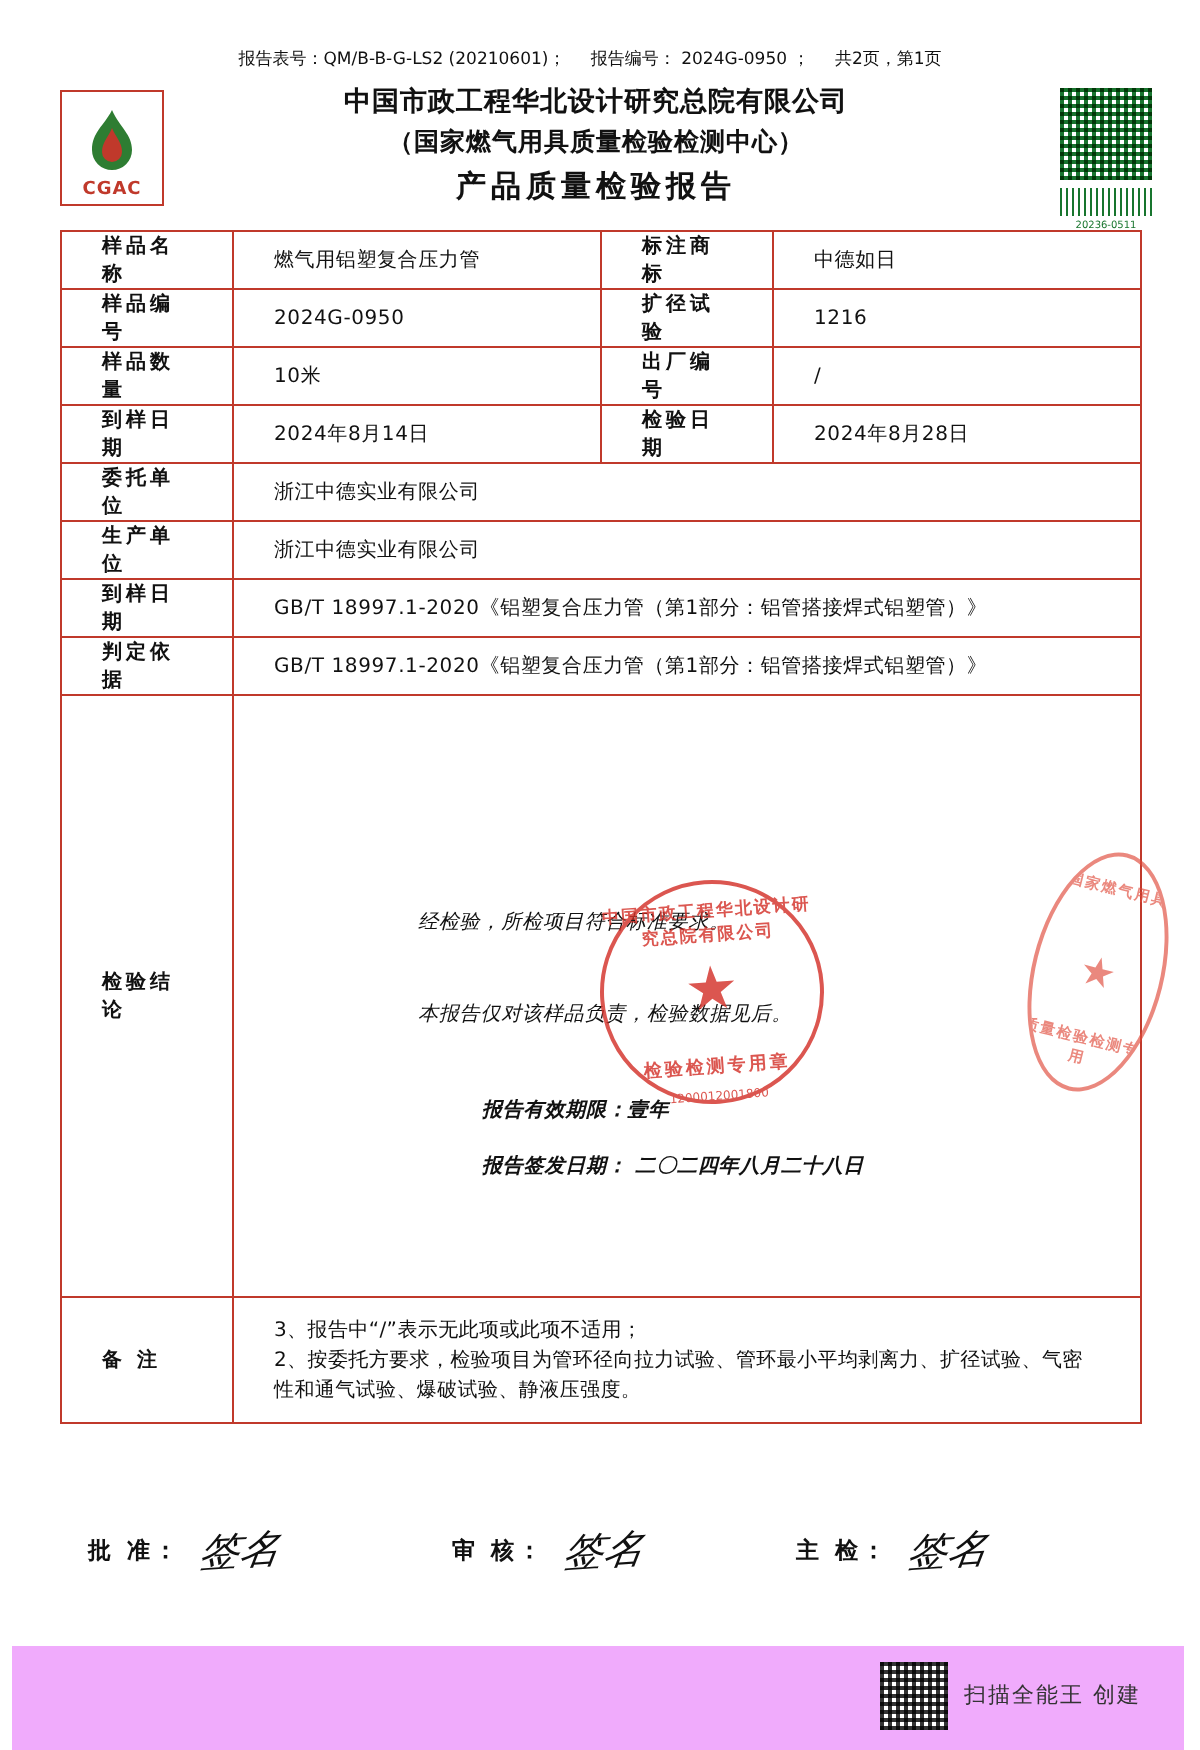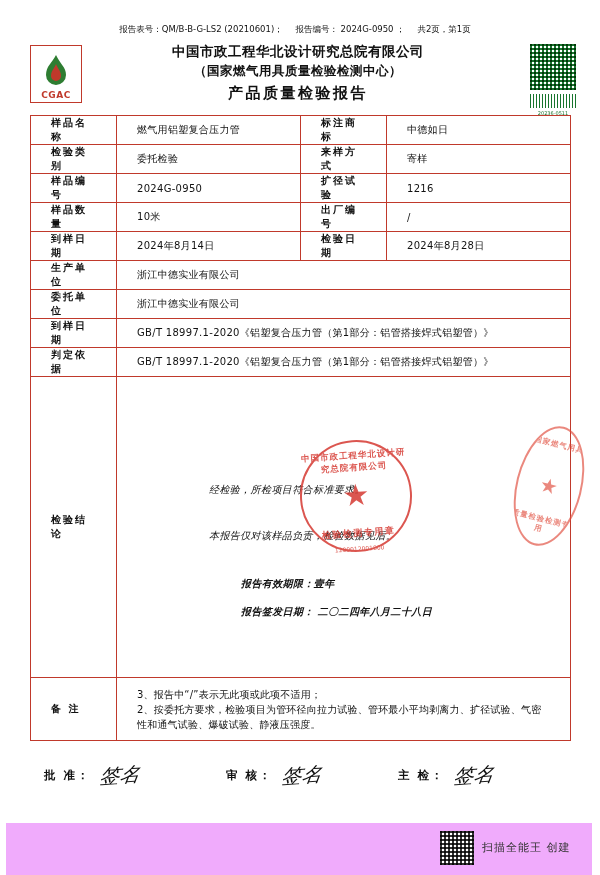--- a/index.html
+++ b/index.html
@@ -399,50 +399,44 @@
       <col style="width:184px">
     </colgroup>
     <tbody>
       <tr class="r1">
         <td class="lbl">样品名称</td>
         <td class="val">燃气用铝塑复合压力管</td>
         <td class="lbl">标注商标</td>
         <td class="val">中德如日</td>
       </tr>
       <tr class="r1">
-        <td class="lbl">检验类别</td>
-        <td class="val">委托检验</td>
-        <td class="lbl">来样方式</td>
-        <td class="val">寄样</td>
-      </tr>
-      <tr class="r1">
         <td class="lbl">样品编号</td>
         <td class="val">2024G-0950</td>
         <td class="lbl">扩径试验</td>
         <td class="val">1216</td>
       </tr>
       <tr class="r1">
         <td class="lbl">样品数量</td>
         <td class="val">10米</td>
         <td class="lbl">出厂编号</td>
         <td class="val">/</td>
       </tr>
       <tr class="r1">
         <td class="lbl">到样日期</td>
         <td class="val">2024年8月14日</td>
         <td class="lbl">检验日期</td>
         <td class="val">2024年8月28日</td>
       </tr>
 
       <tr class="r1">
+        <td class="lbl">委托单位</td>
+        <td class="val" colspan="3">浙江中德实业有限公司</td>
+      </tr>
+      <tr class="r1">
         <td class="lbl">生产单位</td>
-        <td class="val" colspan="3">浙江中德实业有限公司</td>
-      </tr>
-      <tr class="r1">
-        <td class="lbl">委托单位</td>
         <td class="val" colspan="3">浙江中德实业有限公司</td>
       </tr>
       <tr class="r1">
         <td class="lbl">到样日期</td>
         <td class="val" colspan="3">GB/T 18997.1-2020《铝塑复合压力管（第1部分：铝管搭接焊式铝塑管）》</td>
       </tr>
       <tr class="r1">
         <td class="lbl">判定依据</td>
         <td class="val" colspan="3">GB/T 18997.1-2020《铝塑复合压力管（第1部分：铝管搭接焊式铝塑管）》</td>
       </tr>

